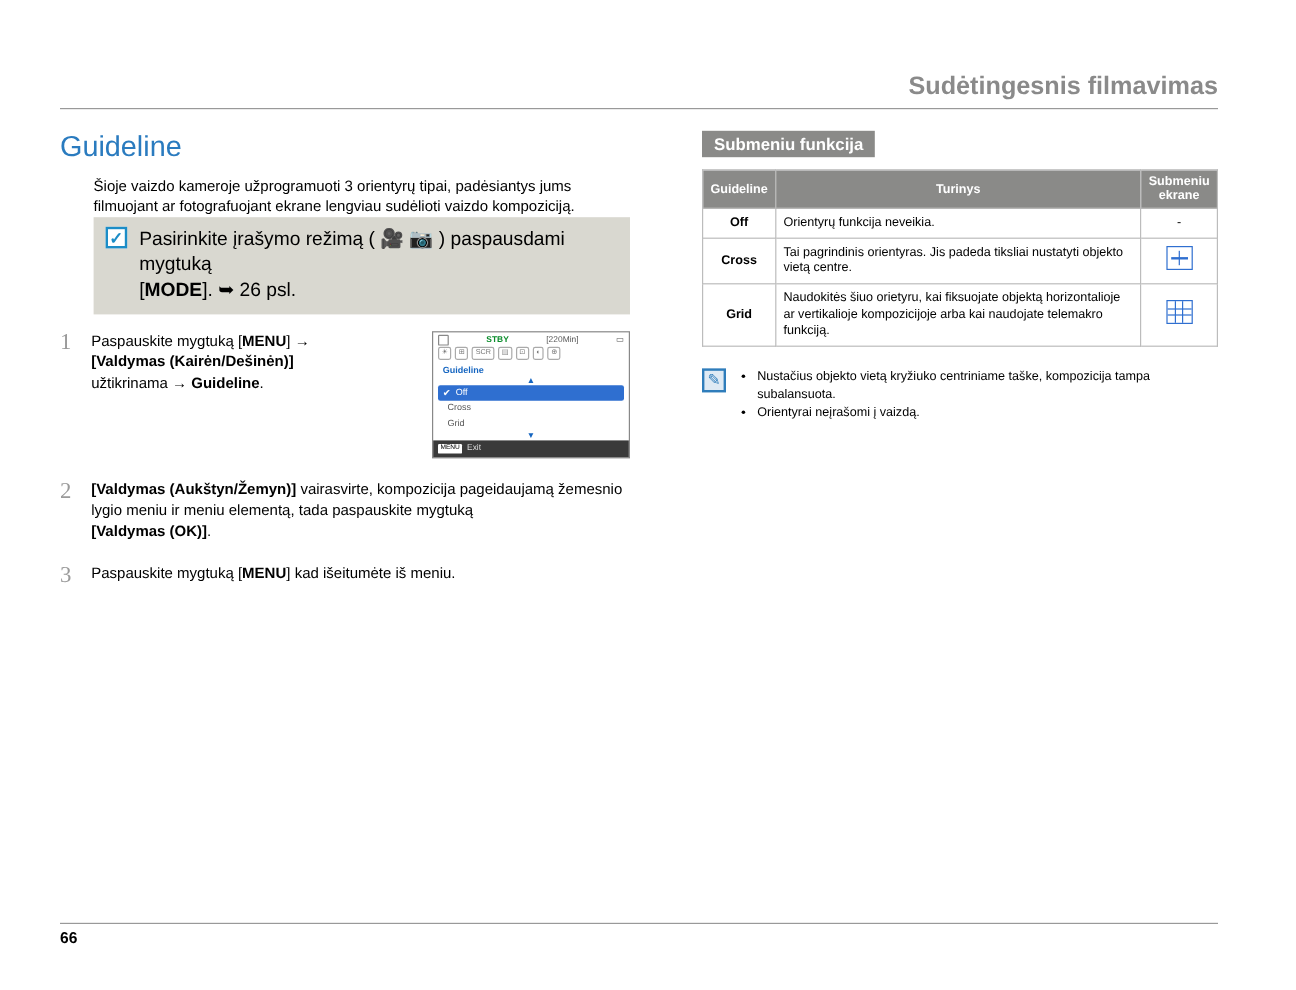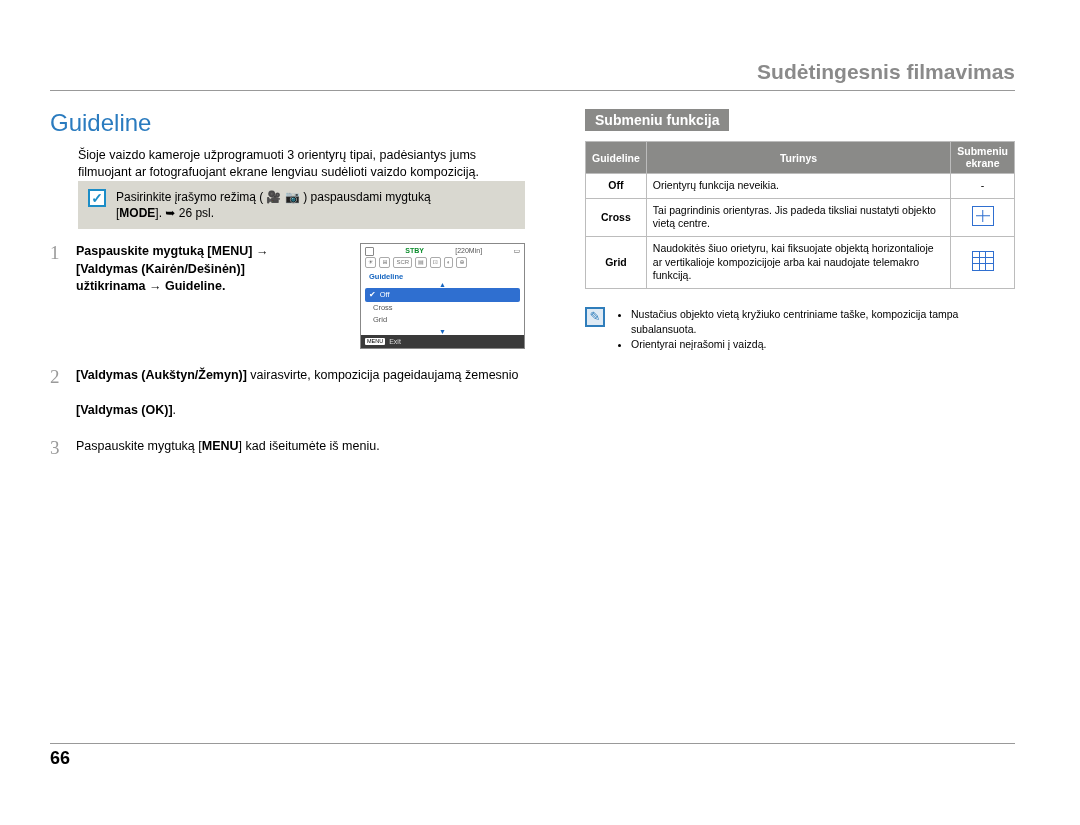--- a/index.html
+++ b/index.html
@@ -58,40 +58,40 @@
     display: flex;
     align-items: center;
     justify-content: center;
     color: #1c8dc7;
     font-size: 14px;
     font-weight: bold;
     flex-shrink: 0;
     background: #fff;
   }
   .note-text {
-    font-size: 12px;
+    font-size: 16px;
     line-height: 1.35;
   }
   .steps { }
   .step {
     display: flex;
     gap: 10px;
     margin-bottom: 18px;
     font-size: 12.5px;
   }
   .step-num {
     flex: 0 0 16px;
     font-size: 19px;
     color: #9a9a9a;
     font-family: Georgia, serif;
     line-height: 1;
   }
   .step-body { flex: 1; line-height: 1.4; }
   .step1-row { display:flex; align-items:flex-start; gap:10px; }
-  .step1-text { flex:1;font-weight:bold; }
+  .step1-text { flex:1; }
   .lcd {
     width: 165px;
     border: 1px solid #888;
     font-size: 7px;
     font-family: Arial, sans-serif;
     background: #fff;
     color: #555;
     flex-shrink:0;
   }
   .lcd-top {
@@ -209,24 +209,24 @@
     width:20px; height:20px;
     border:2px solid #2f7dbb;
     background:#dfeaf4;
     flex-shrink:0;
     display:flex; align-items:center; justify-content:center;
     color:#2f7dbb; font-size:13px;
   }
   .tip-list { list-style:disc; padding-left:16px; line-height:1.45; }
   .page-num {
     position:absolute;
-    bottom:56px;
+    bottom:36px;
     left:50px;
     font-weight:bold;
-    font-size:18px;
+    font-size:13px;
     border-top:1px solid #999;
     padding-top:4px;
     width:965px;
   }
 </style>
 </head>
 <body>
 
 <div class="page">
   <div class="header-title">Sudėtingesnis filmavimas</div>
@@ -290,21 +290,21 @@
                 <span>Exit</span>
               </div>
             </div>
           </div>
         </div>
 
         <div class="step">
           <div class="step-num">2</div>
           <div class="step-body">
             <b>[Valdymas (Aukštyn/Žemyn)]</b><span> vairasvirte, kompozicija pageidaujamą žemesnio</span><br>
-            <br>
+            <span>lygio meniu ir meniu elementą, tada paspauskite mygtuką </span><br>
             <b>[Valdymas (OK)]</b><span>.</span>
           </div>
         </div>
 
         <div class="step">
           <div class="step-num">3</div>
           <div class="step-body">
             <span>Paspauskite mygtuką [</span><b>MENU</b><span>] kad išeitumėte iš meniu.</span>
           </div>
         </div>

